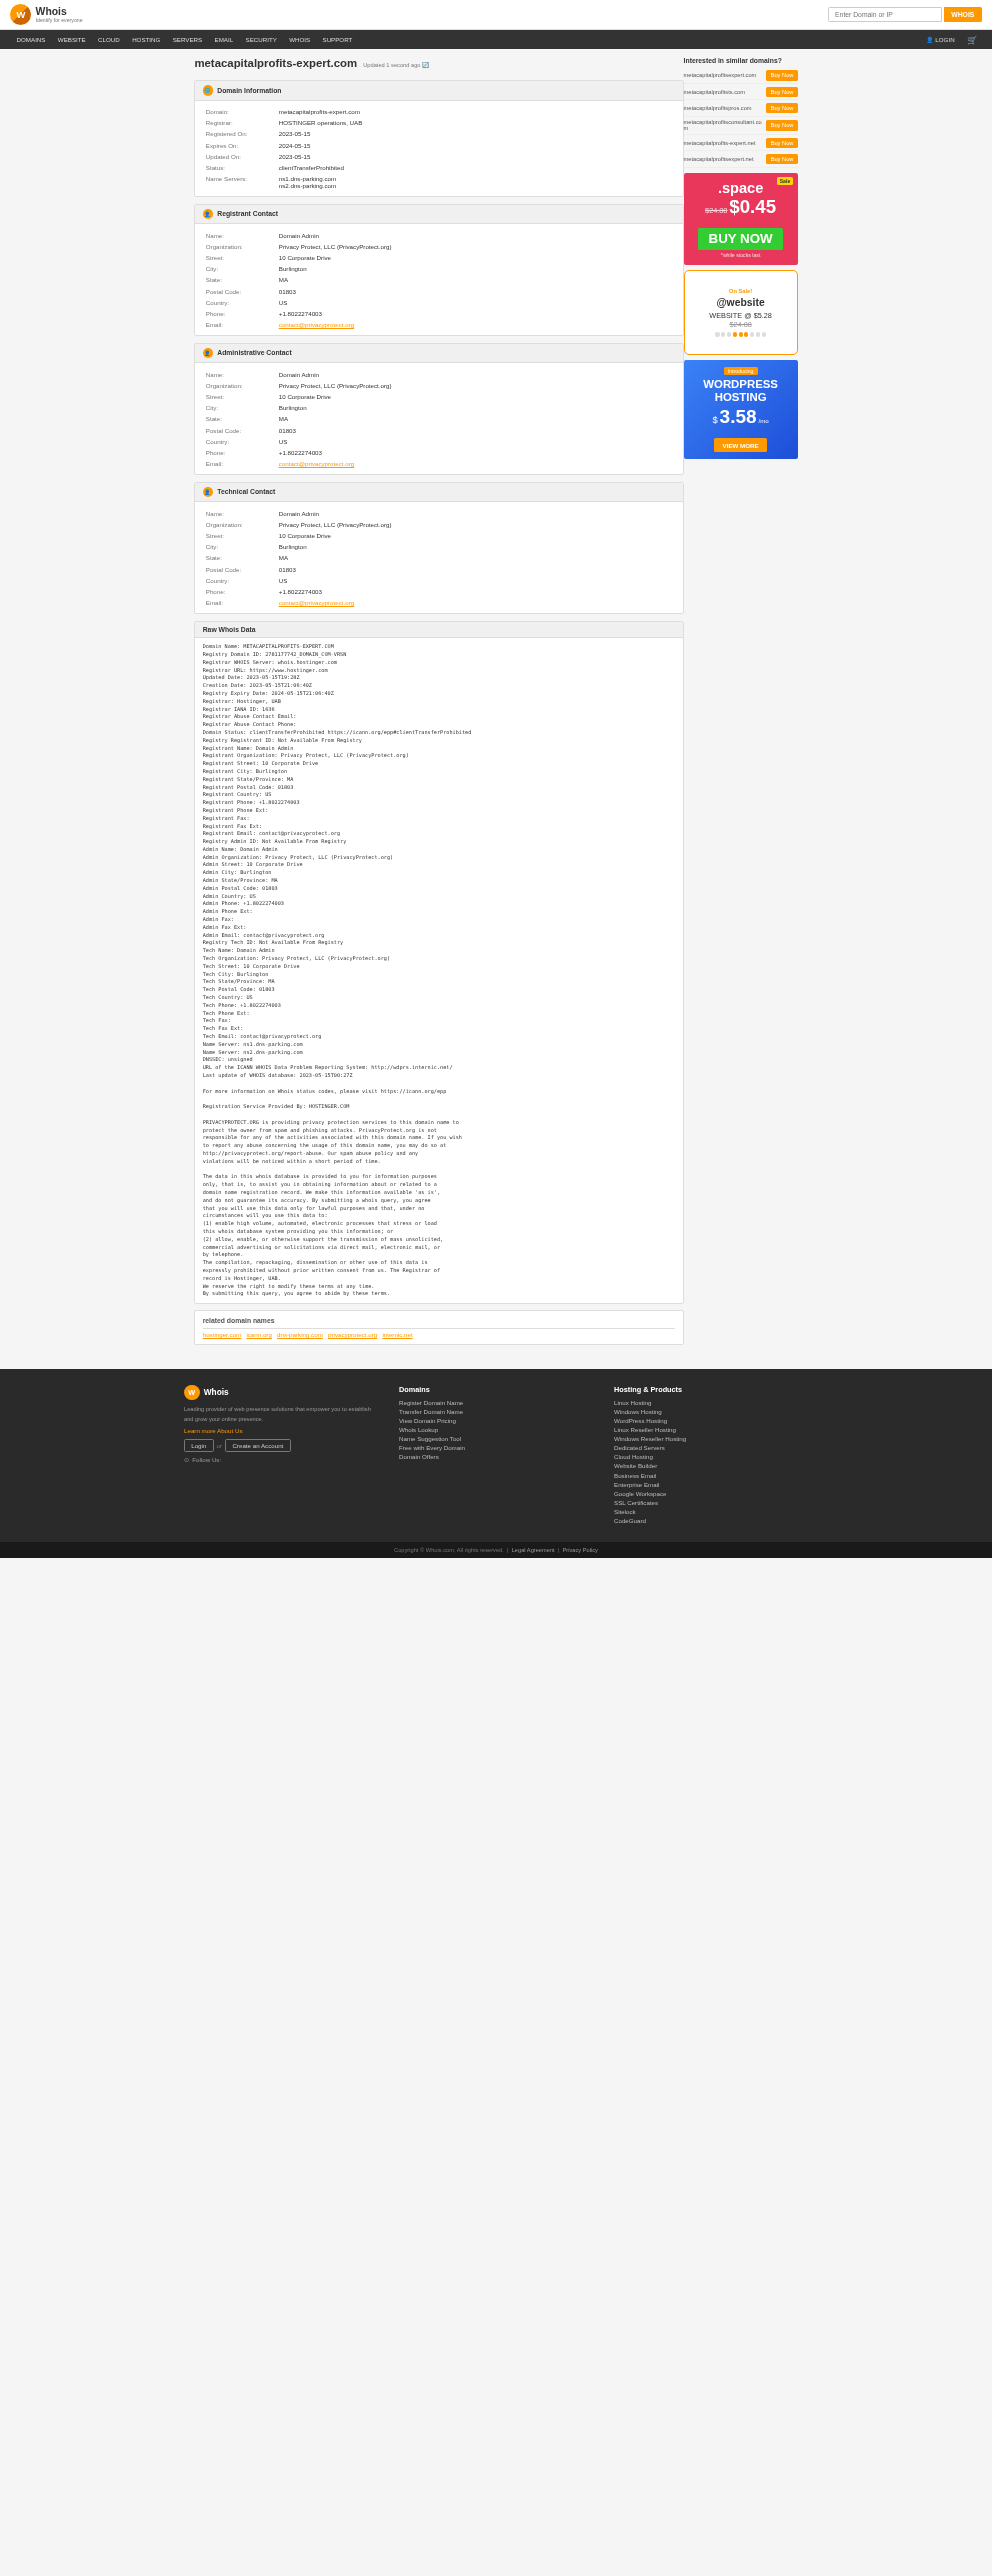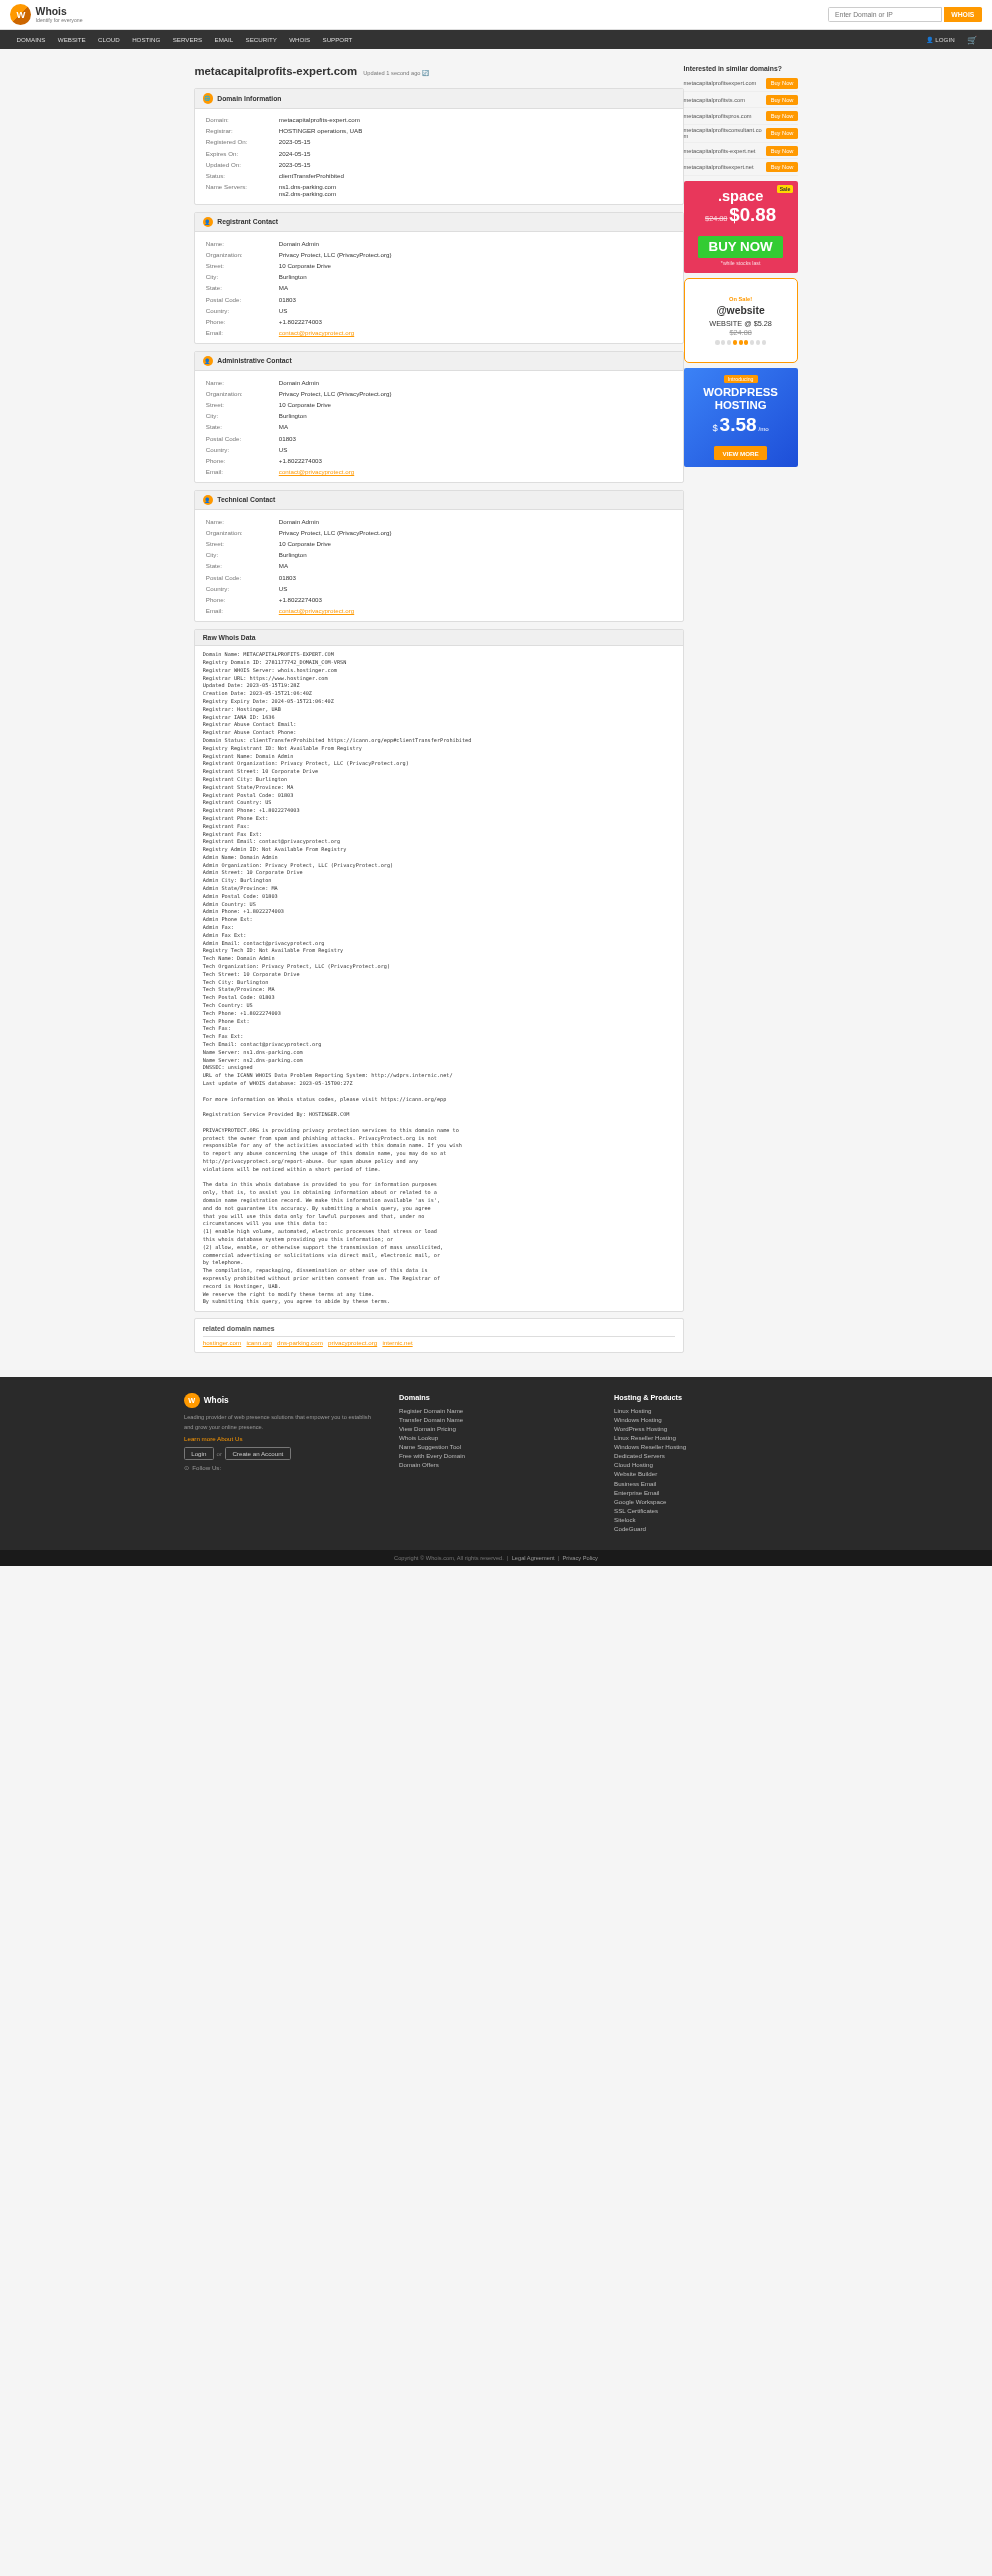--- a/index.html
+++ b/index.html
@@ -15,21 +15,21 @@
     .search-bar input { border: 0.5px solid #ccc; padding: 3.1px 6.2px; border-radius: 1.6px 0 0 1.6px; width: 114px; font-size: 6.8px; }
     .search-bar button { background: #f90; color: white; border: none; padding: 3.1px 7.3px; border-radius: 0 1.6px 1.6px 0; font-weight: bold; cursor: pointer; font-size: 6.8px; }
 
     
     .nav { background: #333; display: flex; align-items: center; padding: 0 10.4px; }
     .nav a { color: #ddd; text-decoration: none; padding: 5.2px 6.2px; font-size: 6.2px; display: block; }
     .nav .nav-right { margin-left: auto; display: flex; align-items: center; gap: 2.1px; }
     .nav .cart-icon { color: #fff; padding: 4.2px; font-size: 8.3px; }
 
     
-    .main-container { max-width: 624px; margin: 8px auto; padding: 7.8px 10.4px; display: flex; gap: 0; }
+    .main-container { max-width: 624px; margin: 0 auto; padding: 7.8px 10.4px; display: flex; gap: 0; }
     .content { flex: 1; }
     .sidebar { width: 114px; flex-shrink: 0; }
 
     
     .domain-title { font-size: 11.4px; font-weight: bold; color: #333; margin-bottom: 2.1px; }
     .domain-updated { font-size: 5.7px; color: #777; margin-bottom: 6.2px; }
 
     
     .card { background: #fff; border: 0.5px solid #ddd; border-radius: 2.1px; margin-bottom: 6.2px; overflow: hidden; }
     .card-header { background: #f0f0f0; border-bottom: 0.5px solid #ddd; padding: 4.2px 7.3px; display: flex; align-items: center; gap: 4.2px; font-weight: bold; font-size: 6.8px; }
@@ -459,21 +459,21 @@
     <div class="sidebar-domain-item">
       <span class="sidebar-domain-name">metacapitalprofitsexpert.net</span>
       <button class="buy-btn">Buy Now</button>
     </div>
 
     <div class="promo-space">
       <span class="sale-badge">Sale</span>
       <div class="domain-ext">.space</div>
       <div>
         <span style="text-decoration:line-through;font-size:7.3px;opacity:0.8;">$24.88</span>
-        <span class="new-price">$0.88</span>
+        <span class="new-price">$0.45</span>
       </div>
       <br>
       <button class="buy-now-btn">BUY NOW</button>
       <div class="note">*while stocks last</div>
     </div>
 
     <div class="promo-website">
       <div class="onsale">On Sale!</div>
       <div class="ws-logo">@website</div>
       <div class="price">

